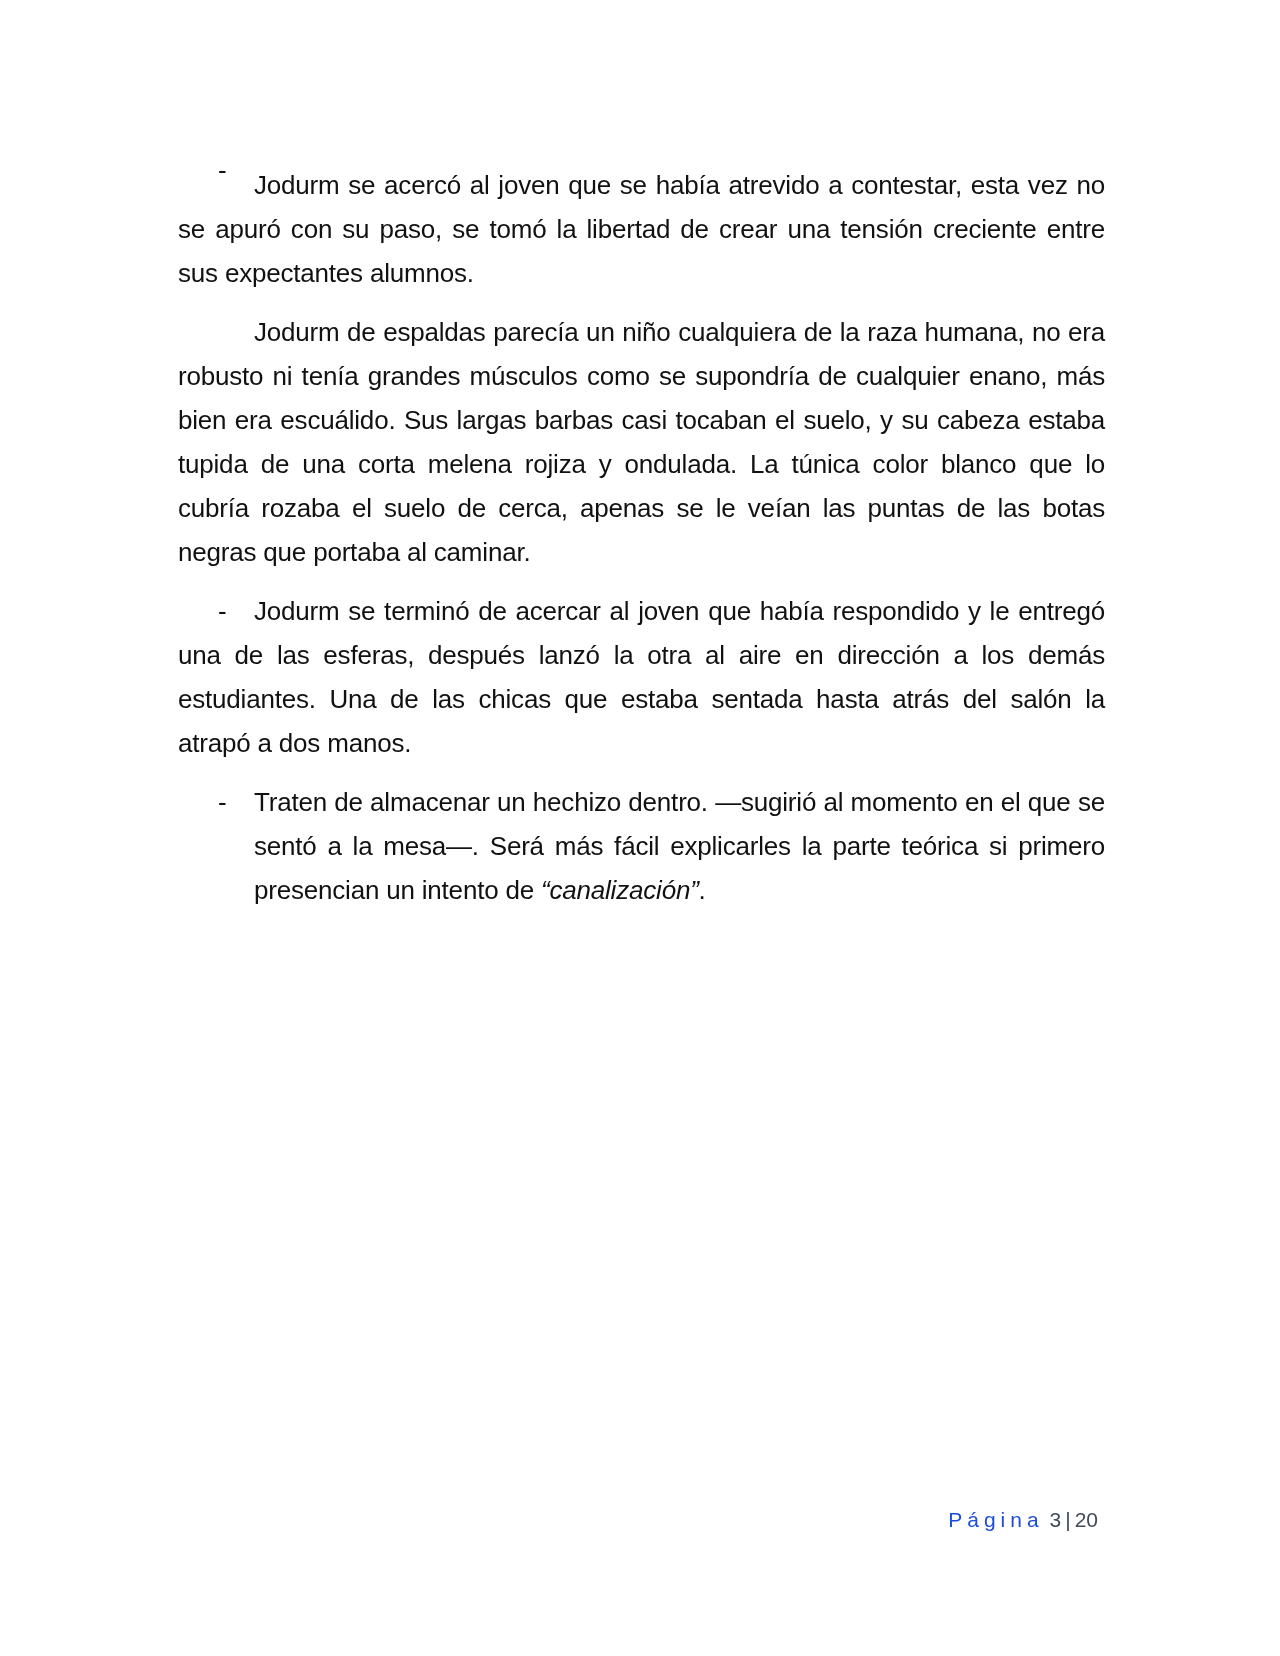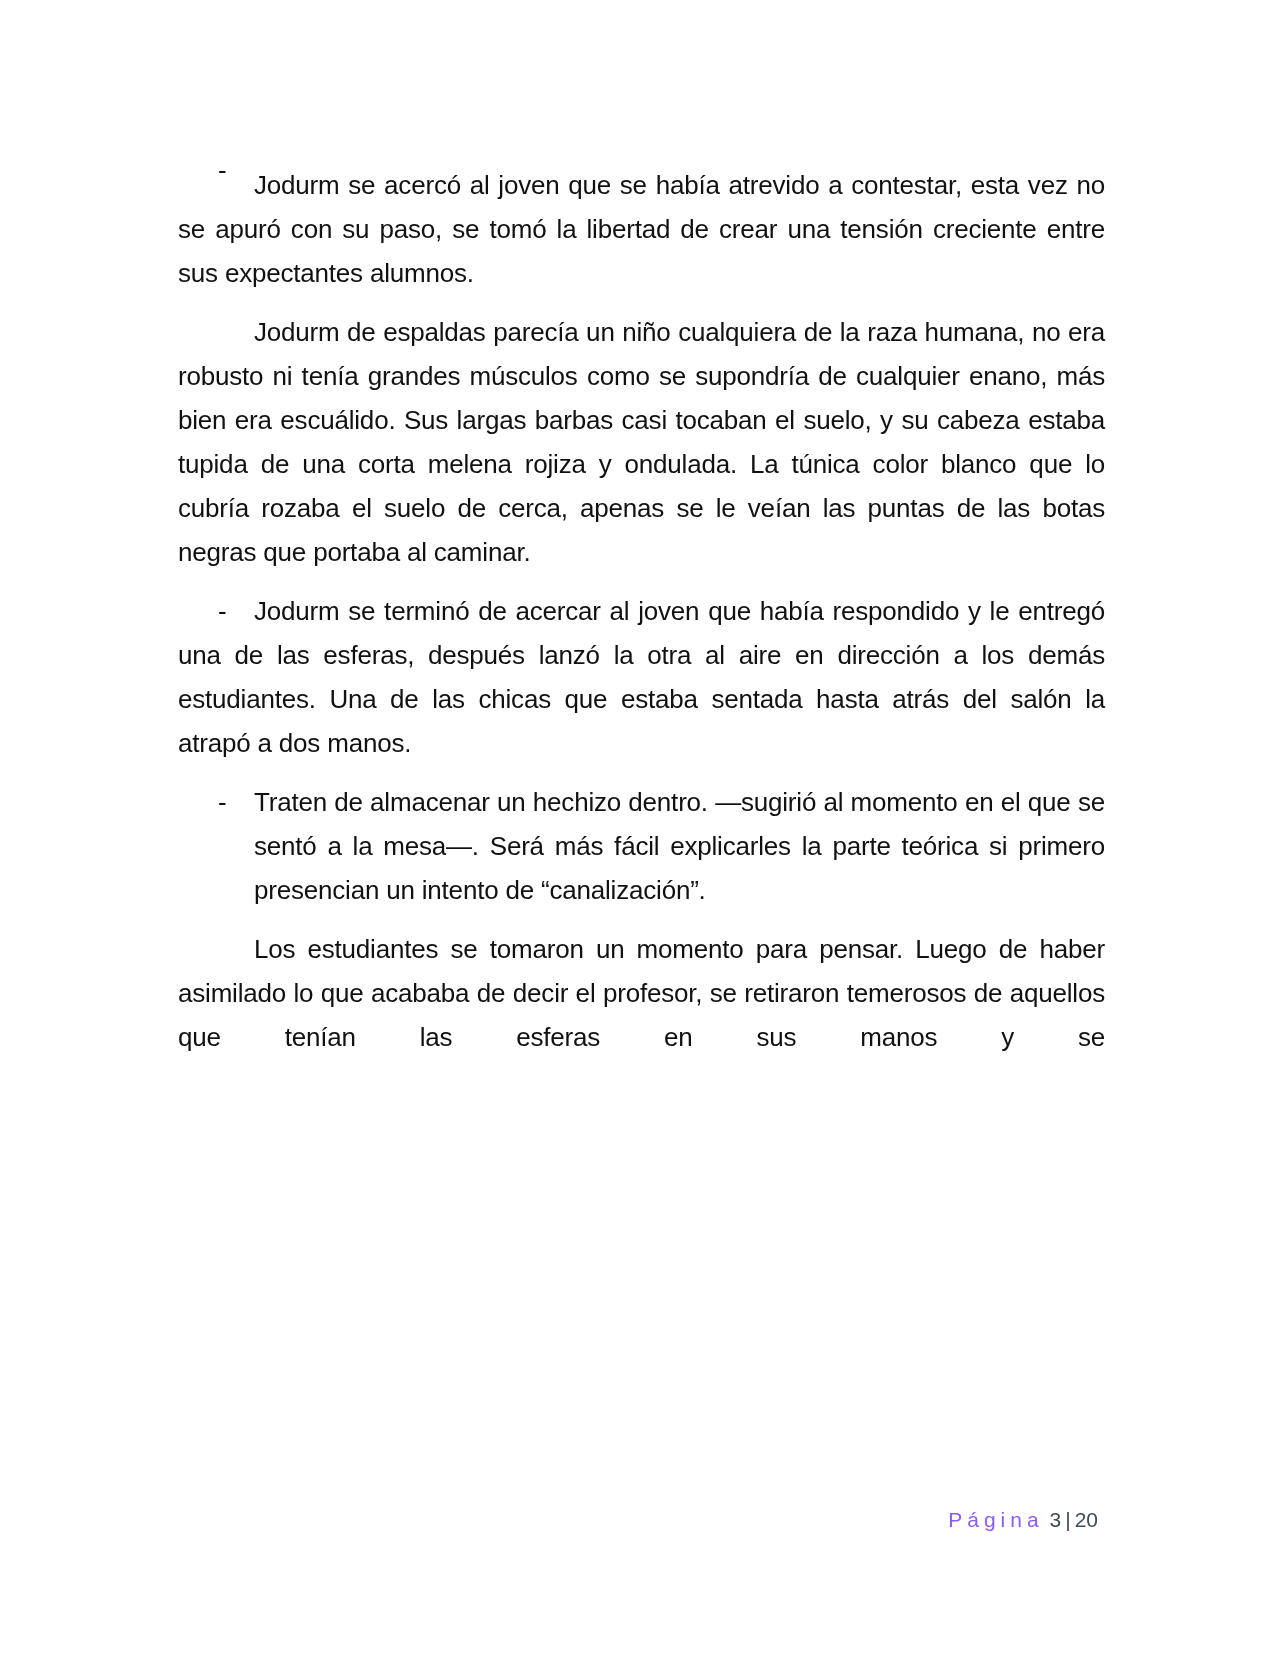--- a/index.html
+++ b/index.html
@@ -36,31 +36,32 @@
     position: relative;
     padding-left: 76px;
   }
   .dialogue .dash {
     position: absolute;
     left: 40px;
     top: 0;
     width: 20px;
   }
   .italic {
+    font-style: italic;
   }
   .footer {
     position: absolute;
     right: 182px;
     top: 1505px;
     font-size: 21px;
     line-height: 30px;
     white-space: nowrap;
   }
   .footer .label {
-    color: #8b5cf6;
+    color: #1d4ed8;
     letter-spacing: 5px;
   }
   .footer .num {
     color: #404b5a;
   }
   .footer .sep {
     color: #404b5a;
     padding: 0 4px;
   }
 </style>
@@ -81,20 +82,19 @@
     <span class="dash">-</span>
   </p>
 
   <p class="text-block para">Jodurm se terminó de acercar al joven que había respondido y le entregó una de las esferas, después lanzó la otra al aire en dirección a los demás estudiantes. Una de las chicas que estaba sentada hasta atrás del salón la atrapó a dos manos.</p>
 
   <p class="text-block dialogue">
     <span class="dash">-</span>
     <span>Traten de almacenar un hechizo dentro. —sugirió al momento en el que se sentó a la mesa—. Será más fácil explicarles la parte teórica si primero presencian un intento de </span><span class="italic">“canalización”</span><span>.</span>
   </p>
 
-  <p class="text-block para" style="text-align-last: justify;">Los estudiantes se tomaron un momento para pensar. Luego de haber asimilado lo que acababa de decir el profesor, se retiraron temerosos de aquellos que tenían las esferas en sus manos y se</p>
 
 </div>
 
 <div class="footer">
   <span class="label">Página</span>
   <span class="num">3</span><span class="sep">|</span><span class="num">20</span>
 </div>
 
 </body></html>

